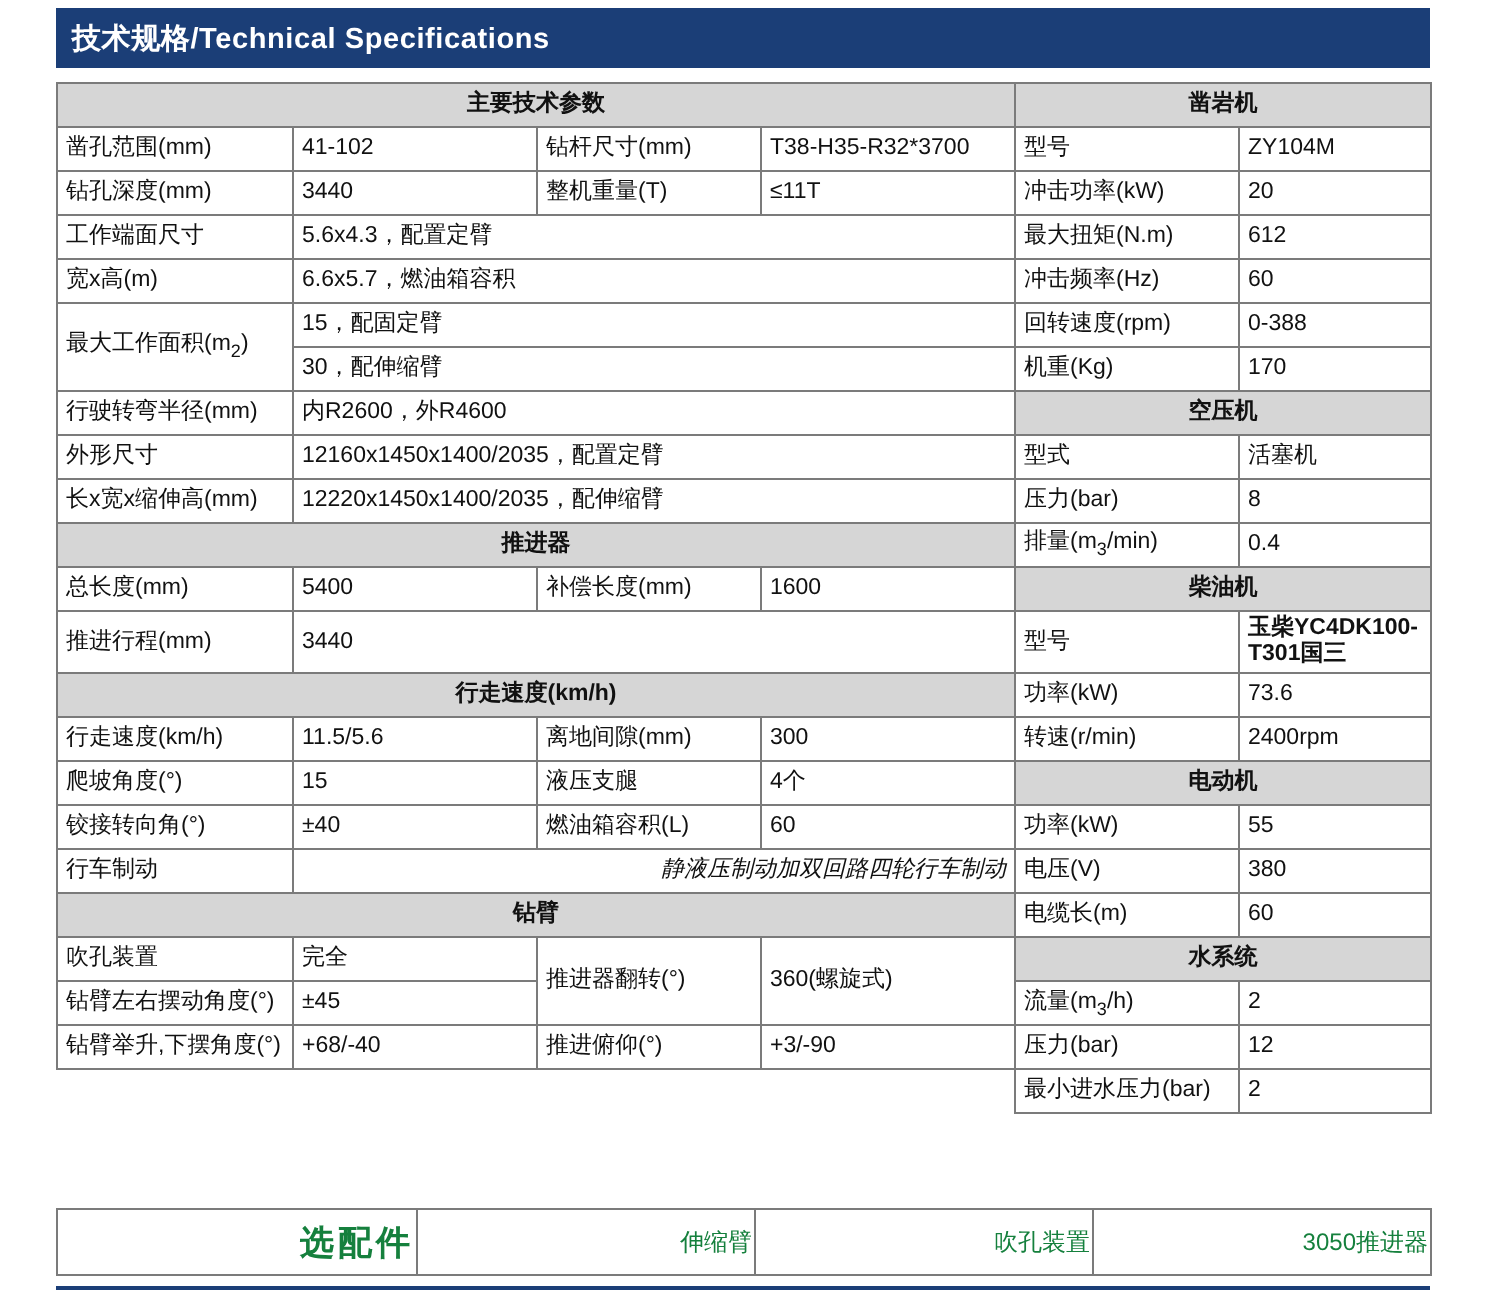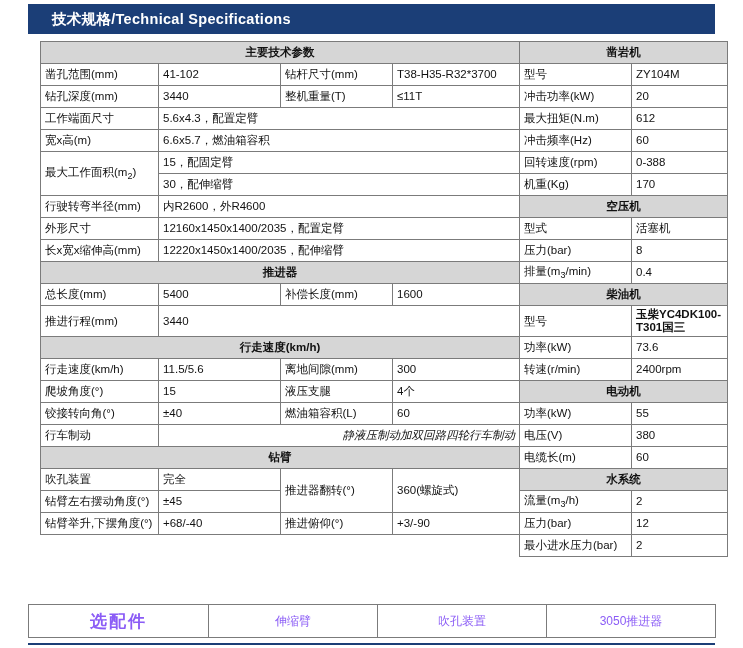--- a/index.html
+++ b/index.html
@@ -15,28 +15,28 @@
     padding: 0;
   }
   .title-bar {
     position: absolute;
     left: 28px; top: 4px;
     width: 687px; height: 30px;
     background: #1b3e77;
     color: #ffffff;
     display: flex;
     align-items: center;
-    padding-left: 24px;
+    padding-left: 8px;
     font-size: 14.5px;
     font-weight: bold;
     letter-spacing: 0.3px;
   }
   .spec-wrap {
     position: absolute;
-    left: 40px; top: 41px;
+    left: 28px; top: 41px;
     width: 687px;
   }
   table.spec {
     border-collapse: collapse;
     width: 687px;
     table-layout: fixed;
   }
   table.spec td {
     border: 1px solid #7b7b7b;
     font-size: 11.5px;
@@ -64,24 +64,24 @@
     width: 687px;
   }
   table.opt {
     border-collapse: collapse;
     width: 687px;
     table-layout: fixed;
   }
   table.opt td {
     border: 1px solid #7b7b7b;
     height: 33px;
-    text-align: center;
+    text-align: right;
     vertical-align: middle;
     font-size: 12px;
-    color: #8b5cf6;
+    color: #15803d;
     background: #fff;
   }
   table.opt td.opt-title {
     font-size: 17px;
     font-weight: bold;
     letter-spacing: 2px;
   }
   .bottom-rule {
     position: absolute;
     left: 28px; top: 643px;

